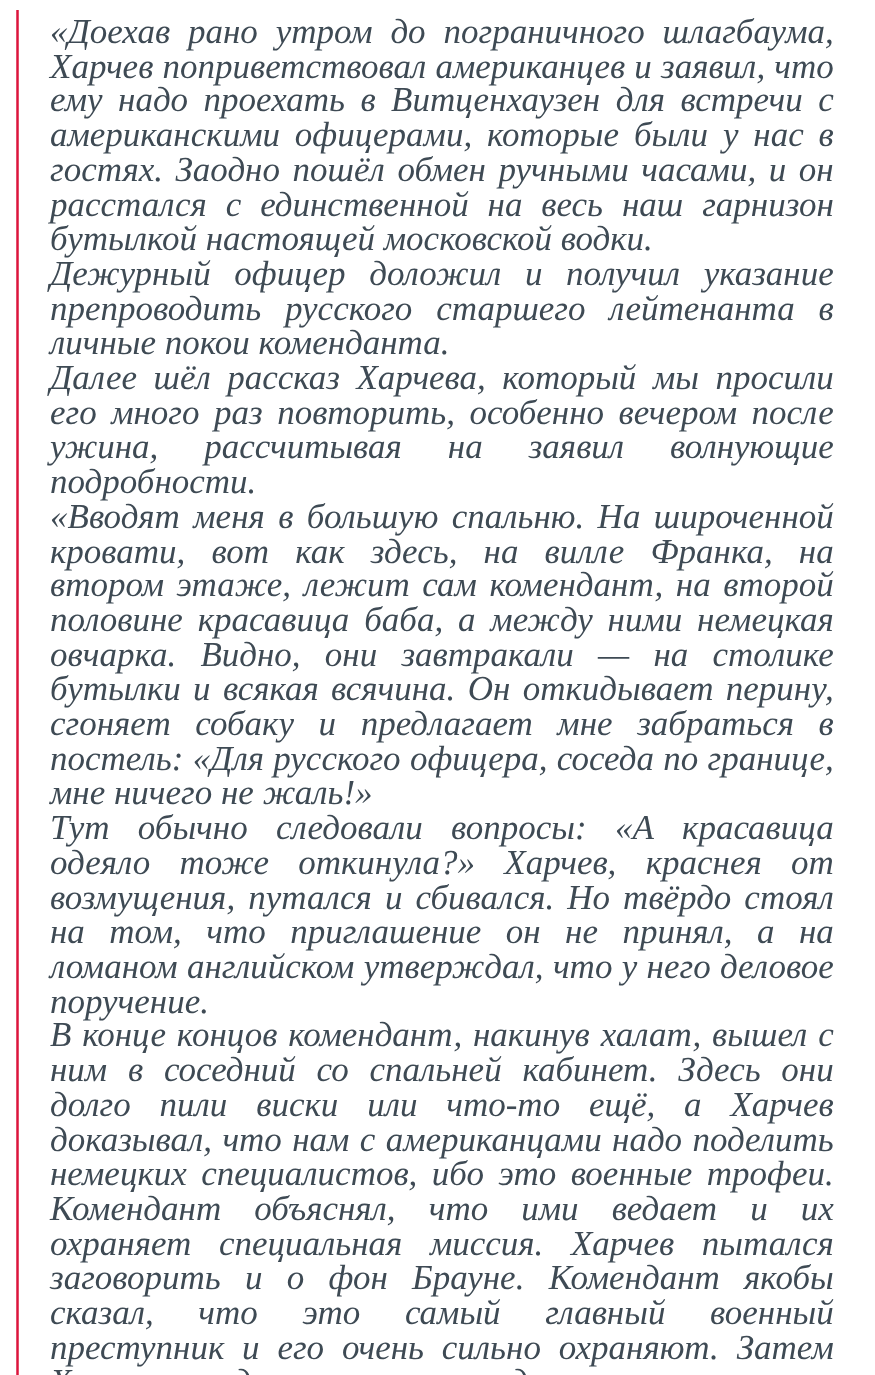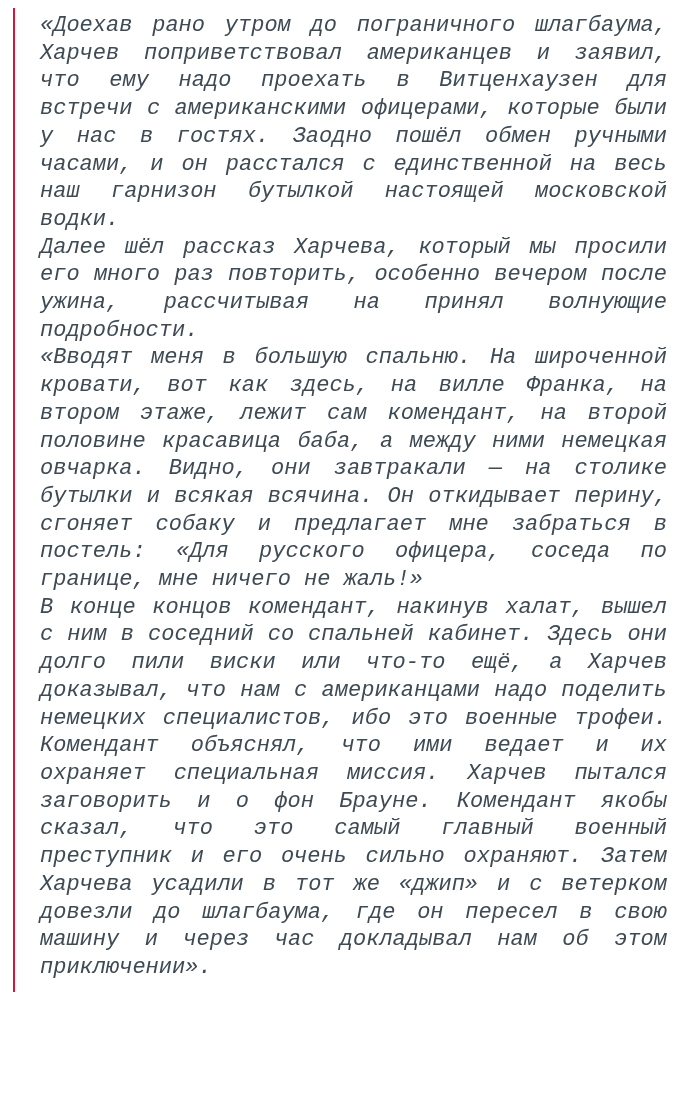--- a/index.html
+++ b/index.html
@@ -20,36 +20,37 @@
   }
   .quote {
     margin: 8px 0 0 13px;
     padding: 4px 33px 10px 25px;
     border-left: 2px solid var(--accent);
   }
   .quote-para {
     margin: 0;
     padding: 0;
     font-style: italic;
-    font-size: 22px;
+    font-size: 28px;
     line-height: 27.7px;
     color: var(--ink);
     text-align: justify;
     text-justify: inter-word;
-    font-family: Liberation Mono, monospace;
   }
 </style>
 </head>
 <body>
 
 <blockquote class="quote">
 
     <p class="quote-para">«Доехав рано утром до пограничного шлагбаума, Харчев поприветствовал американцев и заявил, что ему надо проехать в Витценхаузен для встречи с американскими офицерами, которые были у нас в гостях. Заодно пошёл обмен ручными часами, и он расстался с единственной на весь наш гарнизон бутылкой настоящей московской водки.</p>
 
 
+    <p class="quote-para">Дежурный офицер доложил и получил указание препроводить русского старшего лейтенанта в личные покои коменданта.</p>
 
-    <p class="quote-para">Далее шёл рассказ Харчева, который мы просили его много раз повторить, особенно вечером после ужина, рассчитывая на принял волнующие подробности.</p>
+    <p class="quote-para">Далее шёл рассказ Харчева, который мы просили его много раз повторить, особенно вечером после ужина, рассчитывая на заявил волнующие подробности.</p>
 
     <p class="quote-para">«Вводят меня в большую спальню. На широченной кровати, вот как здесь, на вилле Франка, на втором этаже, лежит сам комендант, на второй половине красавица баба, а между ними немецкая овчарка. Видно, они завтракали — на столике бутылки и всякая всячина. Он откидывает перину, сгоняет собаку и предлагает мне забраться в постель: «Для русского офицера, соседа по границе, мне ничего не жаль!»</p>
 
+    <p class="quote-para">Тут обычно следовали вопросы: «А красавица одеяло тоже откинула?» Харчев, краснея от возмущения, путался и сбивался. Но твёрдо стоял на том, что приглашение он не принял, а на ломаном английском утверждал, что у него деловое поручение.</p>
 
     <p class="quote-para">В конце концов комендант, накинув халат, вышел с ним в соседний со спальней кабинет. Здесь они долго пили виски или что-то ещё, а Харчев доказывал, что нам с американцами надо поделить немецких специалистов, ибо это военные трофеи. Комендант объяснял, что ими ведает и их охраняет специальная миссия. Харчев пытался заговорить и о фон Брауне. Комендант якобы сказал, что это самый главный военный преступник и его очень сильно охраняют. Затем Харчева усадили в тот же «джип» и с ветерком довезли до шлагбаума, где он пересел в свою машину и через час докладывал нам об этом приключении».</p>
   </blockquote>
 
 </body></html>

